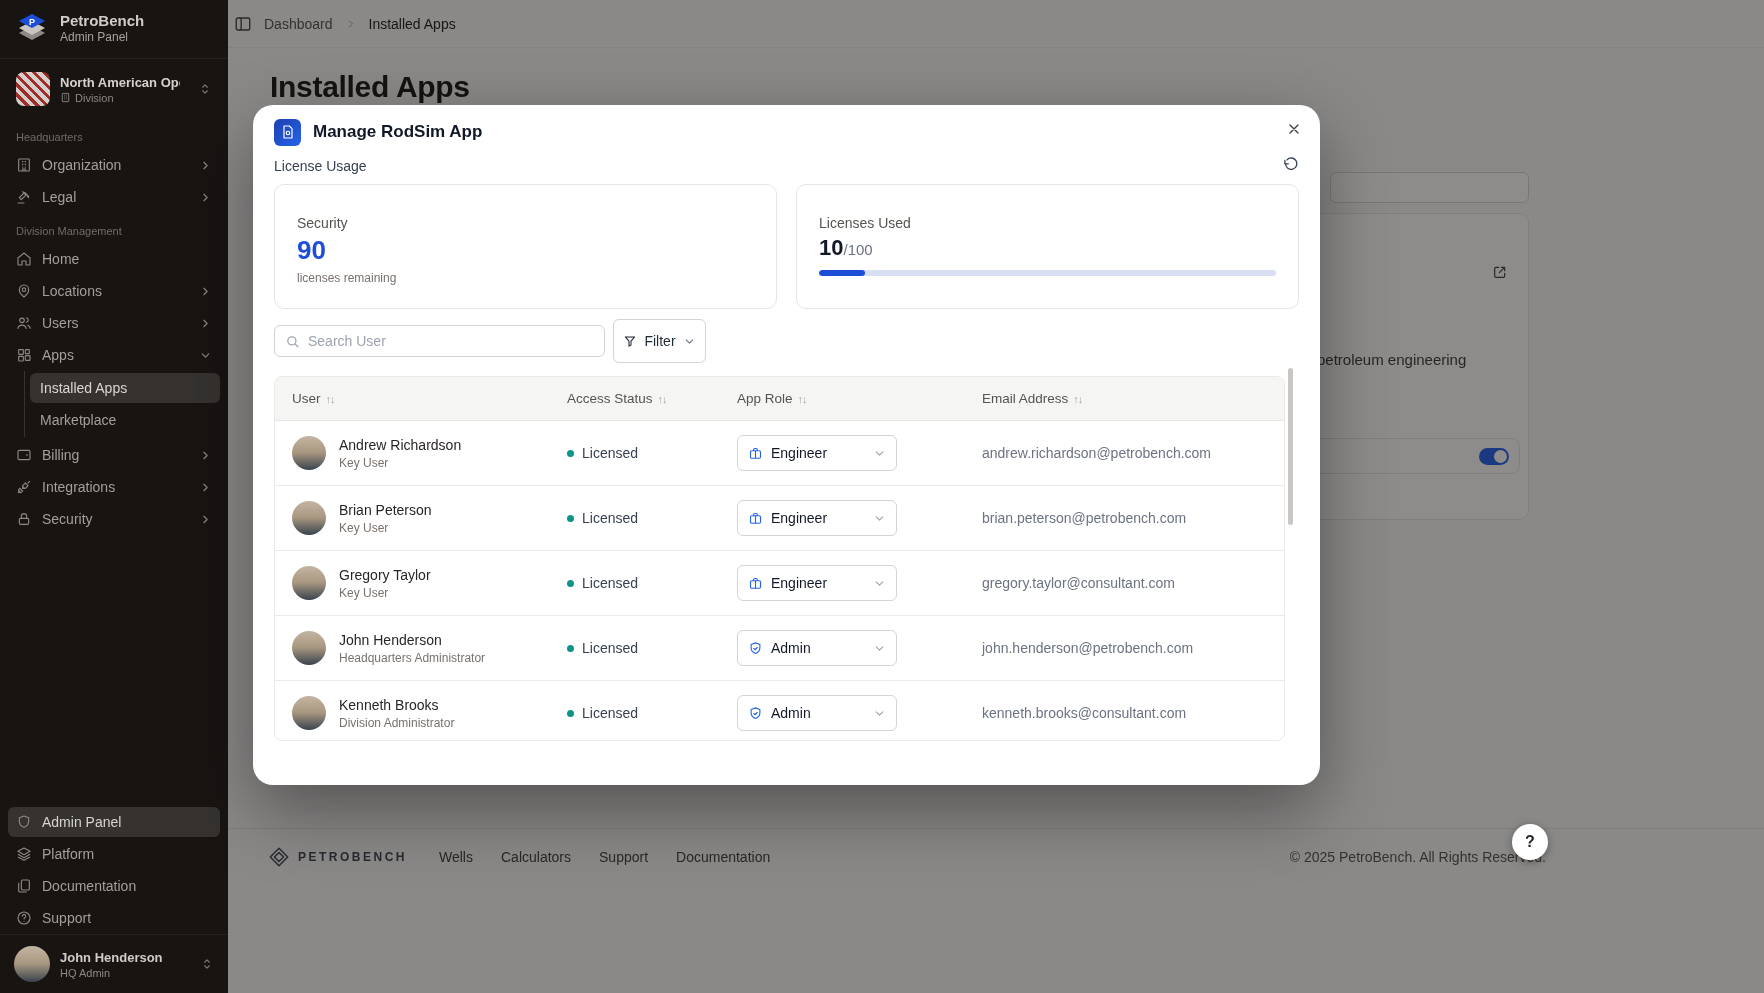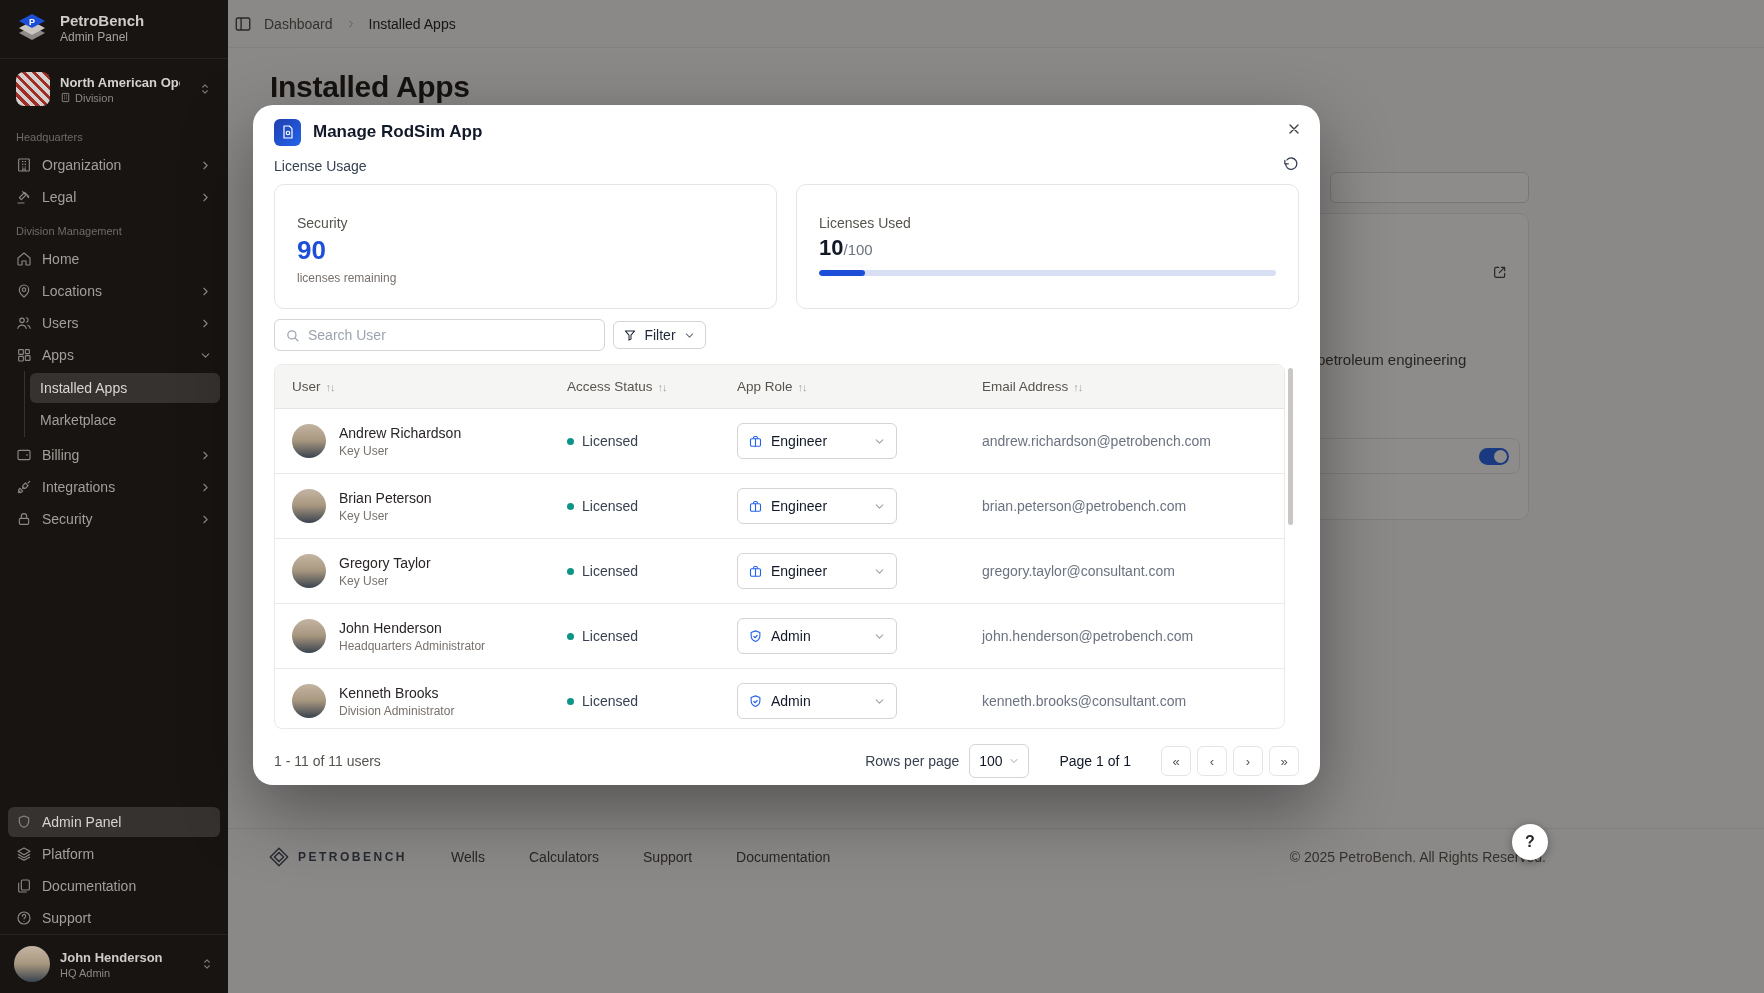--- a/index.html
+++ b/index.html
@@ -48,21 +48,21 @@
   .bg-card { position:absolute; left:1024px; top:213px; width:277px; height:307px; background:#fff; border:1px solid #e7e5e4; border-radius:10px; }
   .bg-ext { position:absolute; left:239px; top:50px; color:#44403c; }
   .bg-text { position:absolute; left:64px; top:135px; width:205px; font-size:15px; color:#3f3c38; line-height:1.45; }
   .bg-row { position:absolute; left:8px; top:224px; right:8px; height:36px; border:1px solid #e7e5e4; border-radius:8px; }
   .toggle { position:absolute; right:10px; top:9px; width:30px; height:17px; border-radius:9px; background:#2563eb; }
   .toggle::after { content:""; position:absolute; right:2px; top:2px; width:13px; height:13px; border-radius:50%; background:#fff; }
 
   .page-footer { position:absolute; left:0; right:0; top:828px; height:56px; border-top:1px solid #e7e5e4; display:flex; align-items:center; padding:0 40px; background:#fafaf9; }
   .foot-brand { display:flex; align-items:center; gap:8px; color:#3d4856; }
   .foot-brand-name { font-size:12px; font-weight:700; letter-spacing:2.5px; }
-  .foot-links { display:flex; gap:44px; margin-left:44px; }
+  .foot-links { display:flex; gap:28px; margin-left:32px; }
   .foot-link { font-size:14px; color:#44403c; }
   .foot-copy { margin-left:auto; font-size:14px; color:#57534e; padding-right:178px; }
 
   .overlay { position:absolute; left:228px; top:0; width:1536px; height:993px; background:rgba(14,11,9,.47); z-index:10; }
 
   
   .help-fab { position:absolute; left:1512px; top:824px; width:36px; height:36px; border-radius:50%; background:#fff; box-shadow:0 2px 8px rgba(0,0,0,.35); display:flex; align-items:center; justify-content:center; font-size:16px; font-weight:700; color:#292524; z-index:40; }
 
   
   .modal { position:absolute; left:253px; top:105px; width:1067px; height:680px; background:#fff; border-radius:20px; box-shadow:0 25px 70px rgba(0,0,0,.4); z-index:30; padding:0 21px; overflow:hidden; }
@@ -80,21 +80,21 @@
   .card-caption { font-size:12px; color:#78716c; margin-top:5px; }
   .used-line { display:flex; align-items:baseline; margin-top:4px; }
   .used-val { font-size:22px; font-weight:700; color:#111827; }
   .used-total { font-size:15px; color:#6b7280; }
   .progress { margin-top:9px; height:6px; border-radius:3px; background:#d9dff3; overflow:hidden; }
   .progress-fill { height:100%; background:#1d4ed8; border-radius:3px; }
 
   .tools-row { display:flex; align-items:center; margin-top:10px; }
   .search-user { width:331px; height:32px; border:1px solid #d6d3d1; border-radius:6px; display:flex; align-items:center; gap:8px; padding:0 10px; color:#9ca3af; }
   .search-user .ph { font-size:14px; color:#9ca3af; }
-  .filter-btn { margin-left:8px; width:93px; height:28px; border:1px solid #d6d3d1; border-radius:6px; display:flex; align-items:center; justify-content:center; gap:7px; font-size:14px; color:#1f2937; background:#fff; }
+  .filter-btn { margin-left:8px; width:93px; height:44px; border:1px solid #d6d3d1; border-radius:6px; display:flex; align-items:center; justify-content:center; gap:7px; font-size:14px; color:#1f2937; background:#fff; }
   .filter-btn .dd { color:#6b7280; }
 
   .table { margin-top:13px; width:1011px; height:365px; border:1px solid #eceae8; border-radius:8px; overflow:hidden; position:relative; background:#fff; }
   .thead { display:grid; grid-template-columns:292px 170px 245px 1fr; align-items:center; height:44px; background:#f5f5f4; border-bottom:1px solid #e7e5e4; }
   .th { font-size:13.5px; color:#57534e; display:flex; align-items:center; gap:5px; }
   .th:first-child { padding-left:17px; }
   .sort { font-size:11px; color:#a8a29e; letter-spacing:-1px; }
   .trow { display:grid; grid-template-columns:292px 170px 245px 1fr; align-items:center; height:65px; border-bottom:1px solid #eceae8; }
   .ucell { display:flex; align-items:center; gap:13px; padding-left:17px; }
   .uname { font-size:14px; font-weight:500; color:#292524; }
@@ -639,36 +639,15 @@
                 </svg>
               </span>
       </div>
     </div>
     <div class="email">kenneth.brooks@consultant.com</div>
   </div>
 </div>
   </div>
   <div class="vscroll"></div>
 
-  <div class="pager">
-    <span class="pager-summary">1 - 11 of 11 users</span>
-    <div class="pager-right">
-      <span class="rpp-label">Rows per page</span>
-      <div class="rpp-select">
-        <span>100</span>
-        <span class="dd">
-            <svg width="12" height="12" viewBox="0 0 24 24" fill="none" stroke="currentColor" stroke-width="2" stroke-linecap="round" stroke-linejoin="round">
-              <path d="M6 9l6 6 6-6"></path>
-            </svg>
-          </span>
-      </div>
-      <span class="page-label">Page 1 of 1</span>
-      <div class="pg-btns">
-        <span class="pg-btn">«</span>
-        <span class="pg-btn">‹</span>
-        <span class="pg-btn">›</span>
-        <span class="pg-btn">»</span>
-      </div>
-    </div>
-  </div>
 </div>
 
 <div class="help-fab">?</div>
 
 </body></html>

